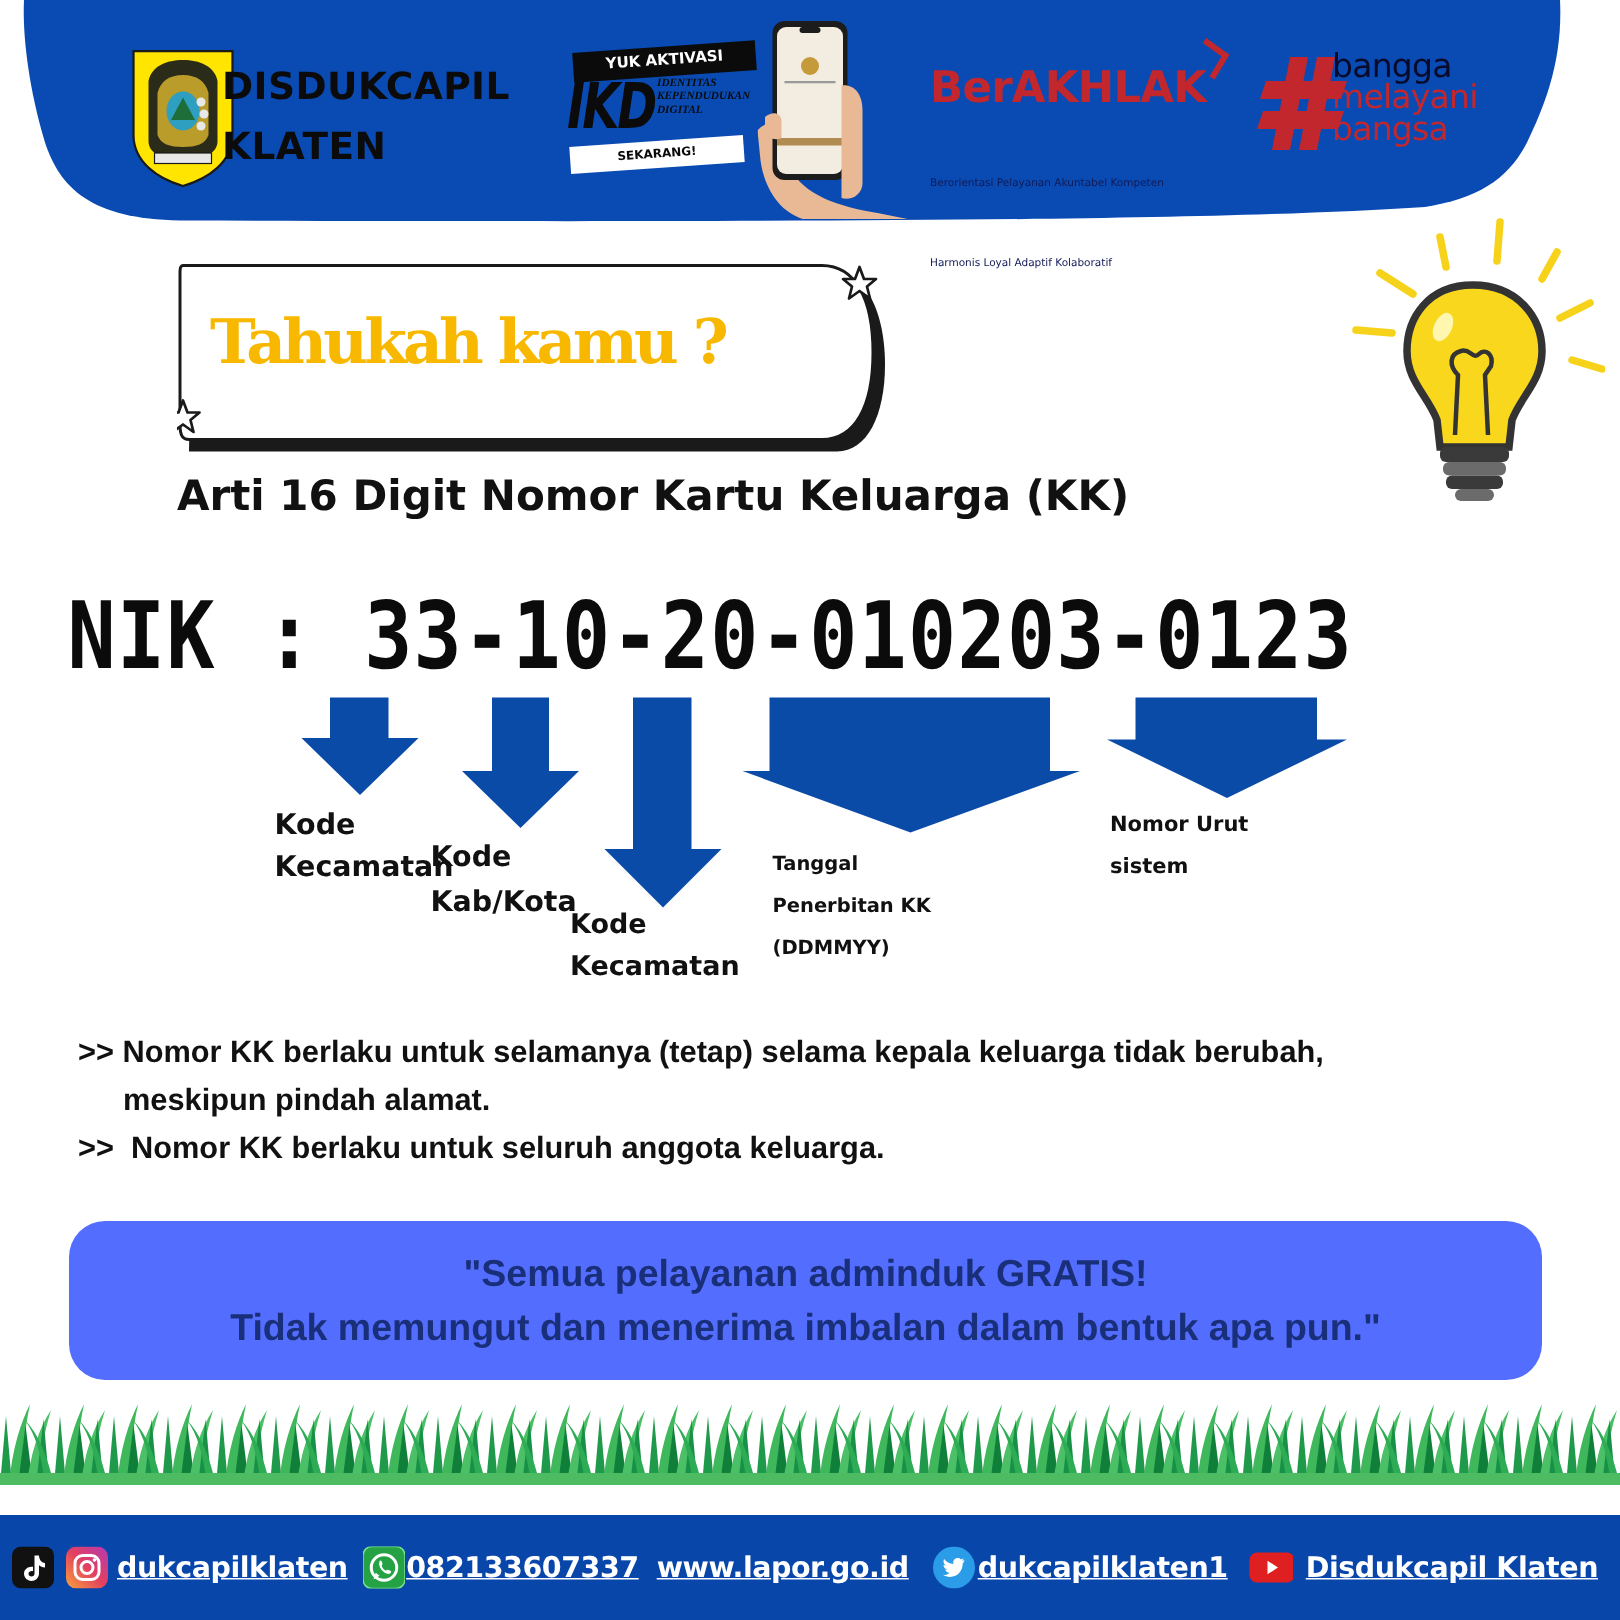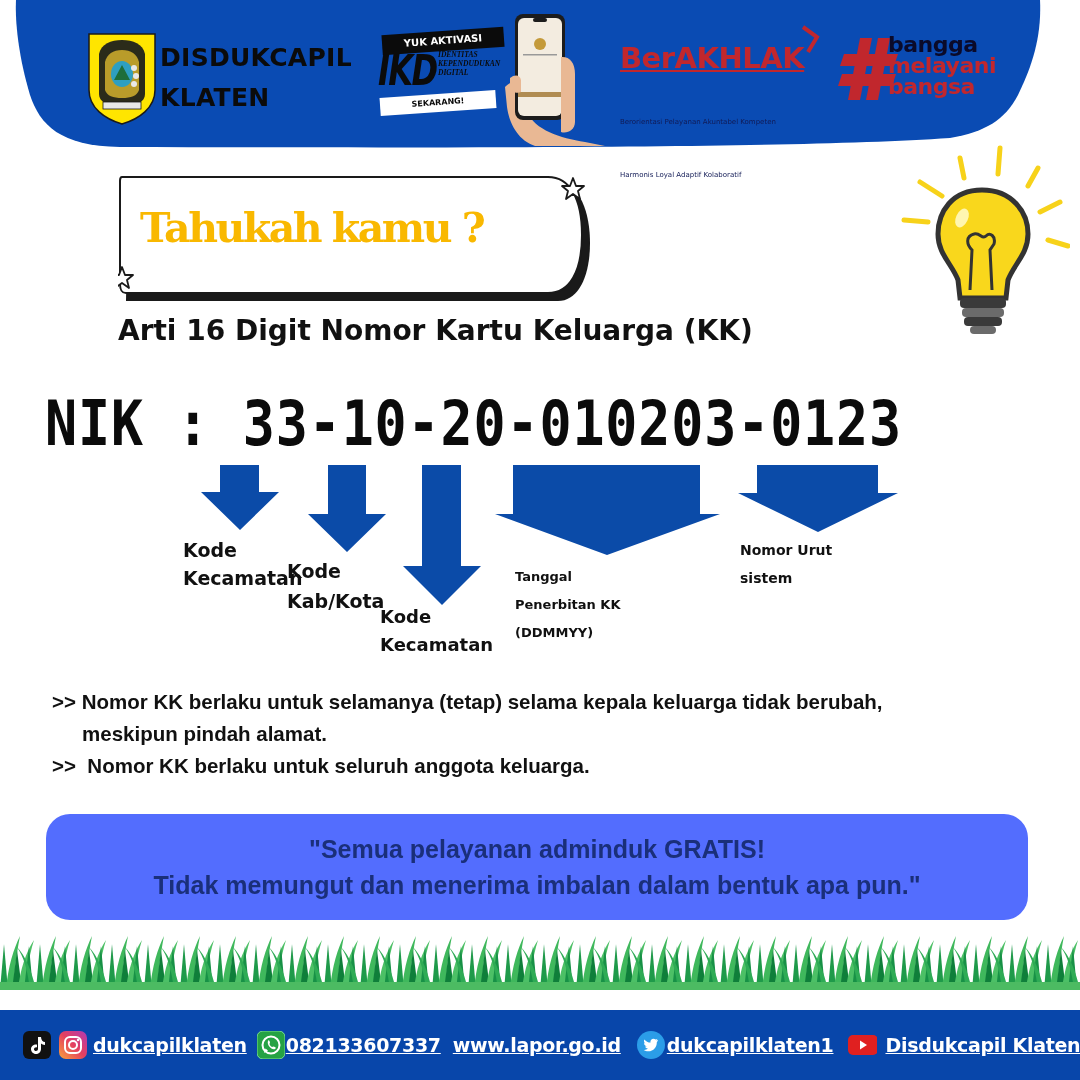--- a/index.html
+++ b/index.html
@@ -4,35 +4,35 @@
 <style>
   * { box-sizing: border-box; margin: 0; padding: 0; }
   html, body { width: 1080px; height: 1080px; background: #ffffff; overflow: hidden; }
   body { position: relative; font-family: "DejaVu Sans", sans-serif; color: #111; }
 
   .abs { position: absolute; }
 
   
   .header-bg { left: 0; top: 0; width: 1080px; height: 160px; }
   .logo-shield { left: 87px; top: 32px; width: 70px; height: 93px; }
-  .brand-text { left: 160px; top: 38px; font-family: "DejaVu Sans", sans-serif; font-weight: bold; font-size: 25px; line-height: 40px; color: #0b0b0b; letter-spacing: 0.3px; }
+  .brand-text { left: 148px; top: 38px; font-family: "DejaVu Sans", sans-serif; font-weight: bold; font-size: 25px; line-height: 40px; color: #0b0b0b; letter-spacing: 0.3px; }
 
   .ikd { left: 378px; top: 28px; width: 125px; height: 88px; }
   .ikd-top { position: absolute; left: 4px; top: 3px; width: 122px; height: 20px; background: #0b0b0b; color: #fff; font-size: 10px; font-weight: bold; text-align: center; line-height: 20px; transform: rotate(-4deg); }
   .ikd-big { position: absolute; left: 0px; top: 20px; font-family: "DejaVu Sans Condensed", "DejaVu Sans", sans-serif; font-weight: bold; font-style: italic; font-size: 42px; color: #0b0b0b; letter-spacing: -2px; line-height: 46px; transform: scaleX(0.85); transform-origin: left; }
   .ikd-small { position: absolute; left: 60px; top: 22px; width: 70px; font-size: 7.5px; font-weight: bold; font-style: italic; color: #0b0b0b; line-height: 9px; font-family: Liberation Serif, serif; }
   .ikd-bot { position: absolute; left: 2px; top: 66px; width: 116px; height: 18px; background: #fff; color: #0b0b0b; font-size: 8px; font-weight: bold; text-align: center; line-height: 18px; transform: rotate(-4deg); }
 
   .phone { left: 505px; top: 12px; width: 100px; height: 134px; }
 
   .berakhlak { left: 620px; top: 42px; width: 200px; height: 60px; }
-  .berakhlak-title { font-family: "DejaVu Sans", sans-serif; font-weight: bold; font-size: 29px; color: #c1272d; letter-spacing: -0.5px; line-height: 32px; text-decoration: underline; }
+  .berakhlak-title { font-family: "DejaVu Sans", sans-serif; font-weight: bold; font-size: 29px; color: #c1272d; letter-spacing: -0.5px; line-height: 32px; }
   .berakhlak-sub { font-size: 7px; color: #111a55; line-height: 9px; white-space: nowrap; margin-top: 44px; }
 
-  .bangga { left: 838px; top: 34px; width: 170px; height: 70px; font-weight: bold; }
+  .bangga { left: 838px; top: 34px; width: 170px; height: 70px; }
   .hashtag { position: absolute; left: 0; top: 2px; width: 62px; height: 66px; }
   .bangga-lines { position: absolute; left: 50px; top: 0; font-size: 22px; line-height: 21px; letter-spacing: -0.5px; }
   .bangga-lines .l1 { color: #0a0a2a; }
   .bangga-lines .l2, .bangga-lines .l3 { color: #c1272d; }
 
   
   .card { left: 118px; top: 173px; width: 476px; height: 132px; }
   .card-title { left: 140px; top: 200px; font-family: "DejaVu Serif", serif; font-weight: bold; font-size: 41px; color: #f9b800; letter-spacing: -2.5px; line-height: 56px; }
   .subtitle { left: 118px; top: 313px; font-family: "DejaVu Sans", sans-serif; font-weight: bold; font-size: 28px; color: #111; line-height: 36px; }
 
@@ -52,21 +52,21 @@
 
   .notes { left: 52px; top: 686px; width: 1000px; font-family: "Liberation Sans", sans-serif; font-weight: bold; font-size: 20.5px; line-height: 32px; color: #111; }
   .note-line { white-space: nowrap; }
   .note-indent { padding-left: 30px; }
 
   .banner { left: 46px; top: 814px; width: 982px; height: 106px; background: #536dfe; border-radius: 24px; display: flex; flex-direction: column; justify-content: center; align-items: center; }
   .banner-line { font-family: "Liberation Sans", sans-serif; font-weight: bold; font-size: 25px; line-height: 36px; color: #1a2f7a; text-align: center; }
 
   .grass { left: 0; top: 926px; width: 1080px; height: 64px; }
 
-  .footer { left: 0; top: 1010px; width: 1080px; height: 70px; background: #0846aa; display: flex; align-items: center; padding-left: 23px; }
+  .footer { left: 0; top: 1010px; width: 1080px; height: 70px; background: #0846aa; display: flex; align-items: center; padding-left: 8px; }
   .f-item { display: flex; align-items: center; margin-right: 10px; }
   .f-icon { width: 28px; height: 28px; display: inline-block; margin-right: 6px; }
   .f-link { font-family: "DejaVu Sans", sans-serif; font-weight: bold; font-size: 19px; color: #ffffff; text-decoration: underline; white-space: nowrap; letter-spacing: -0.3px; }
 </style>
 </head>
 <body>
 
 <svg class="abs header-bg" viewBox="0 0 1080 160" preserveAspectRatio="none">
   <path d="M16,0 L1040,0 C1042,40 1030,70 1018,95 C1005,120 985,132 950,138 C800,148 500,148 120,147 C60,146 40,125 30,95 C18,55 15,20 16,0 Z" fill="#0a4bb3"></path>
 </svg>

